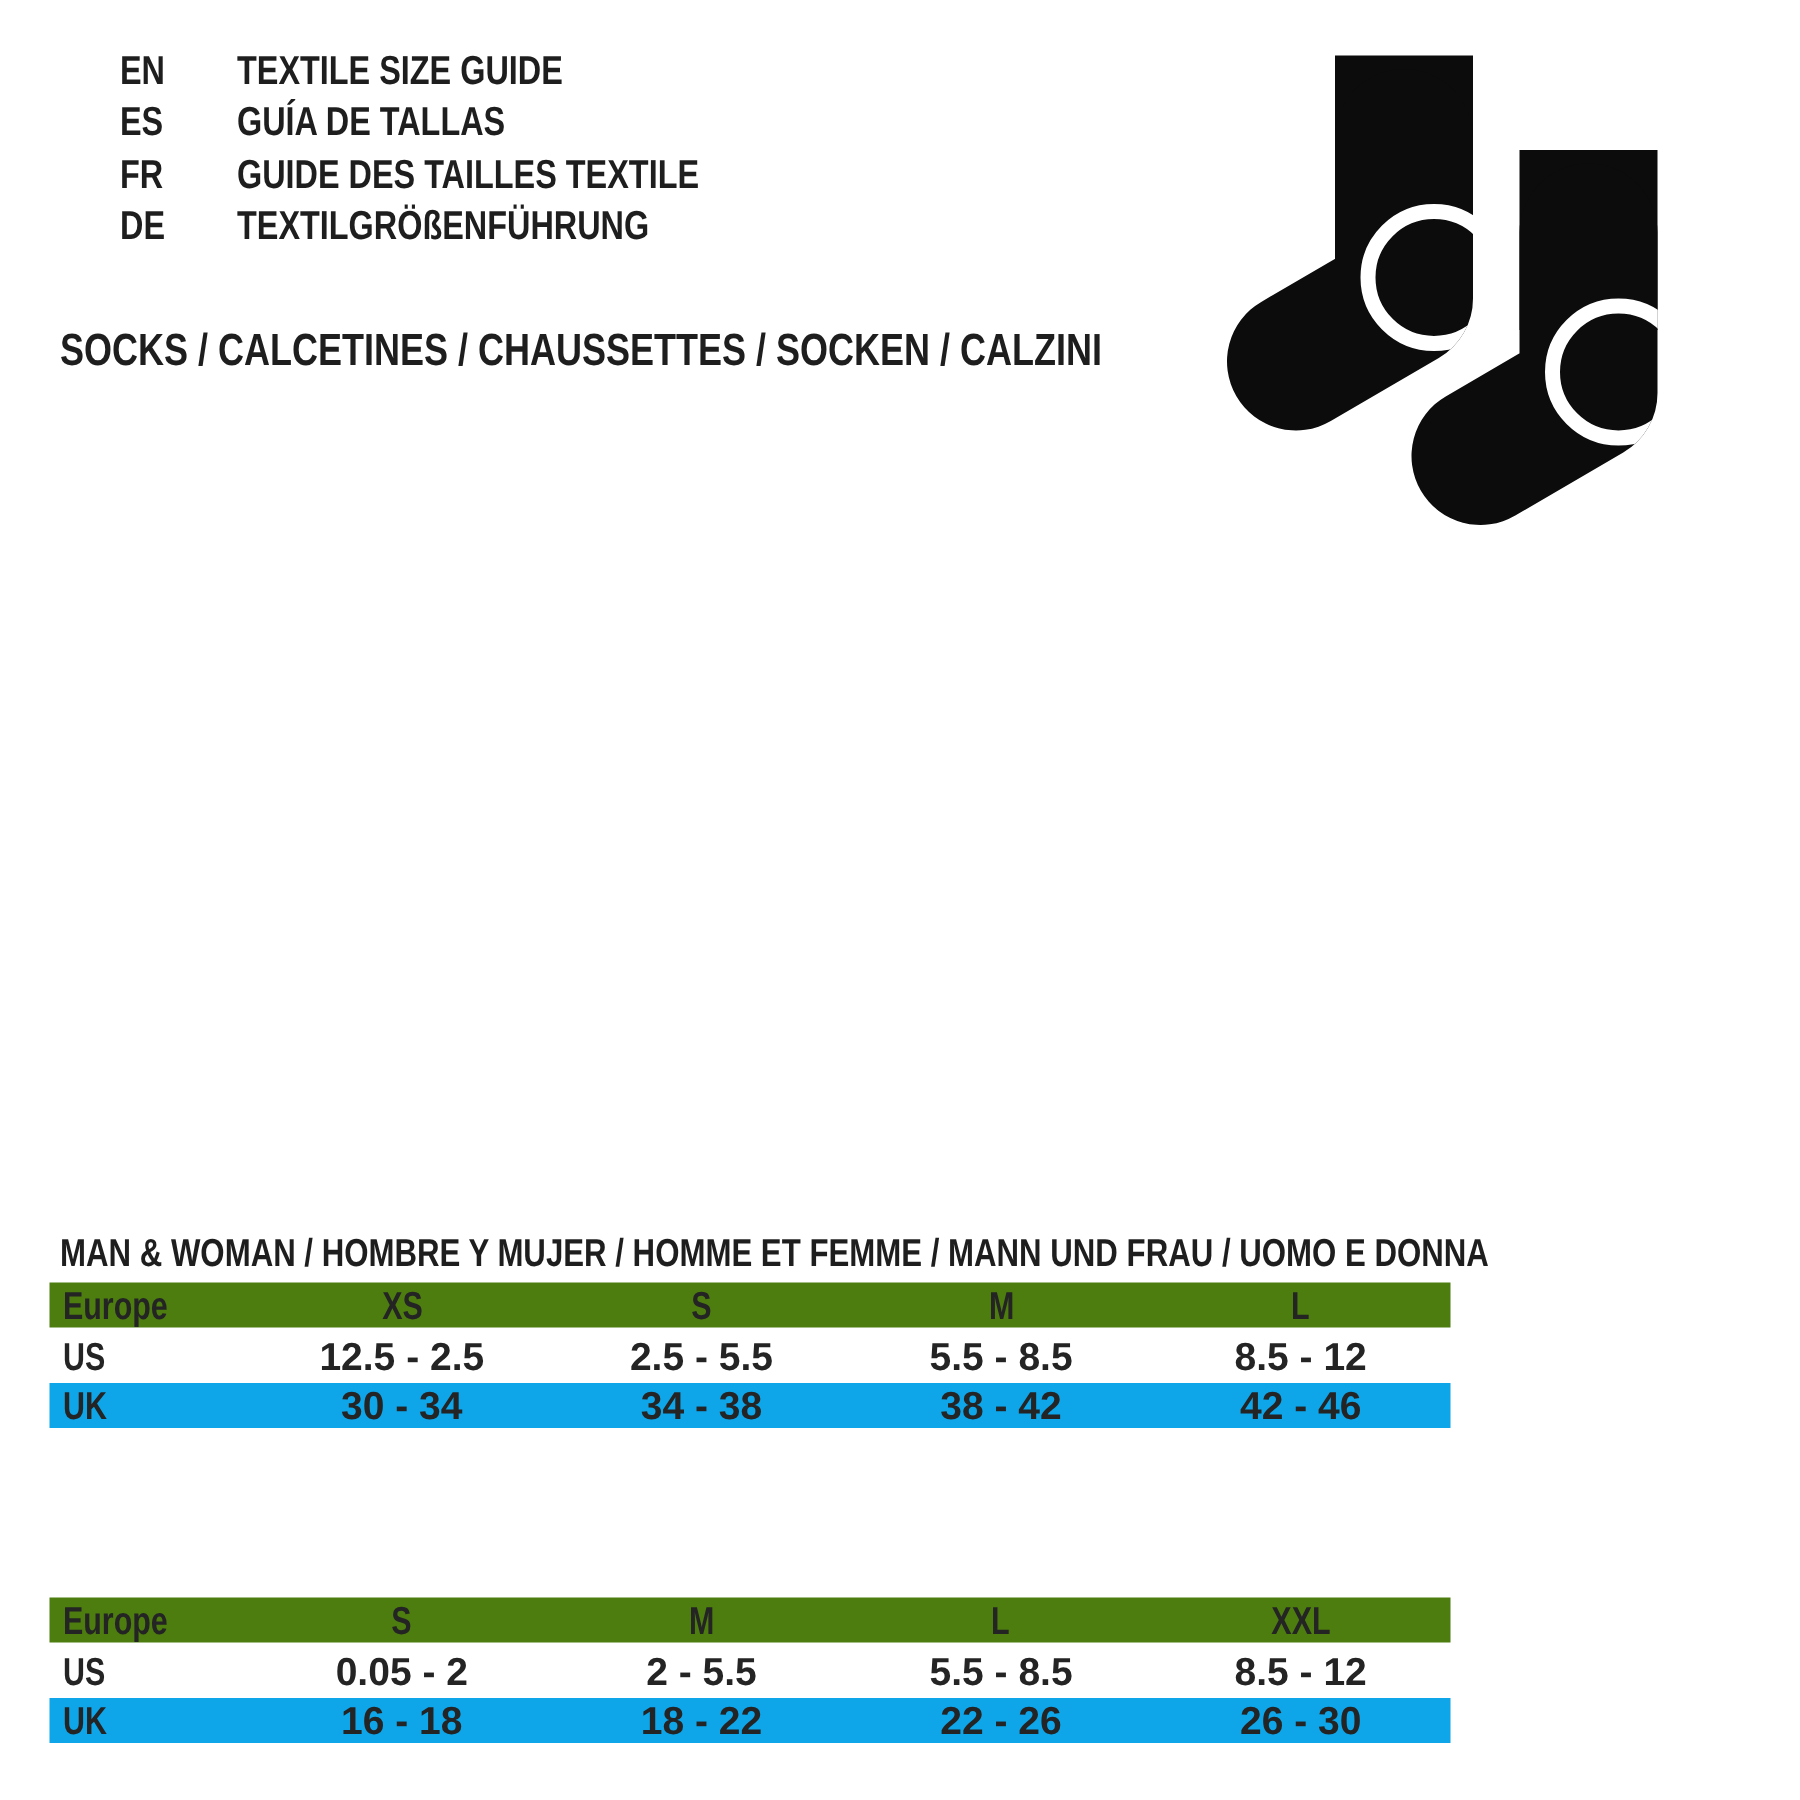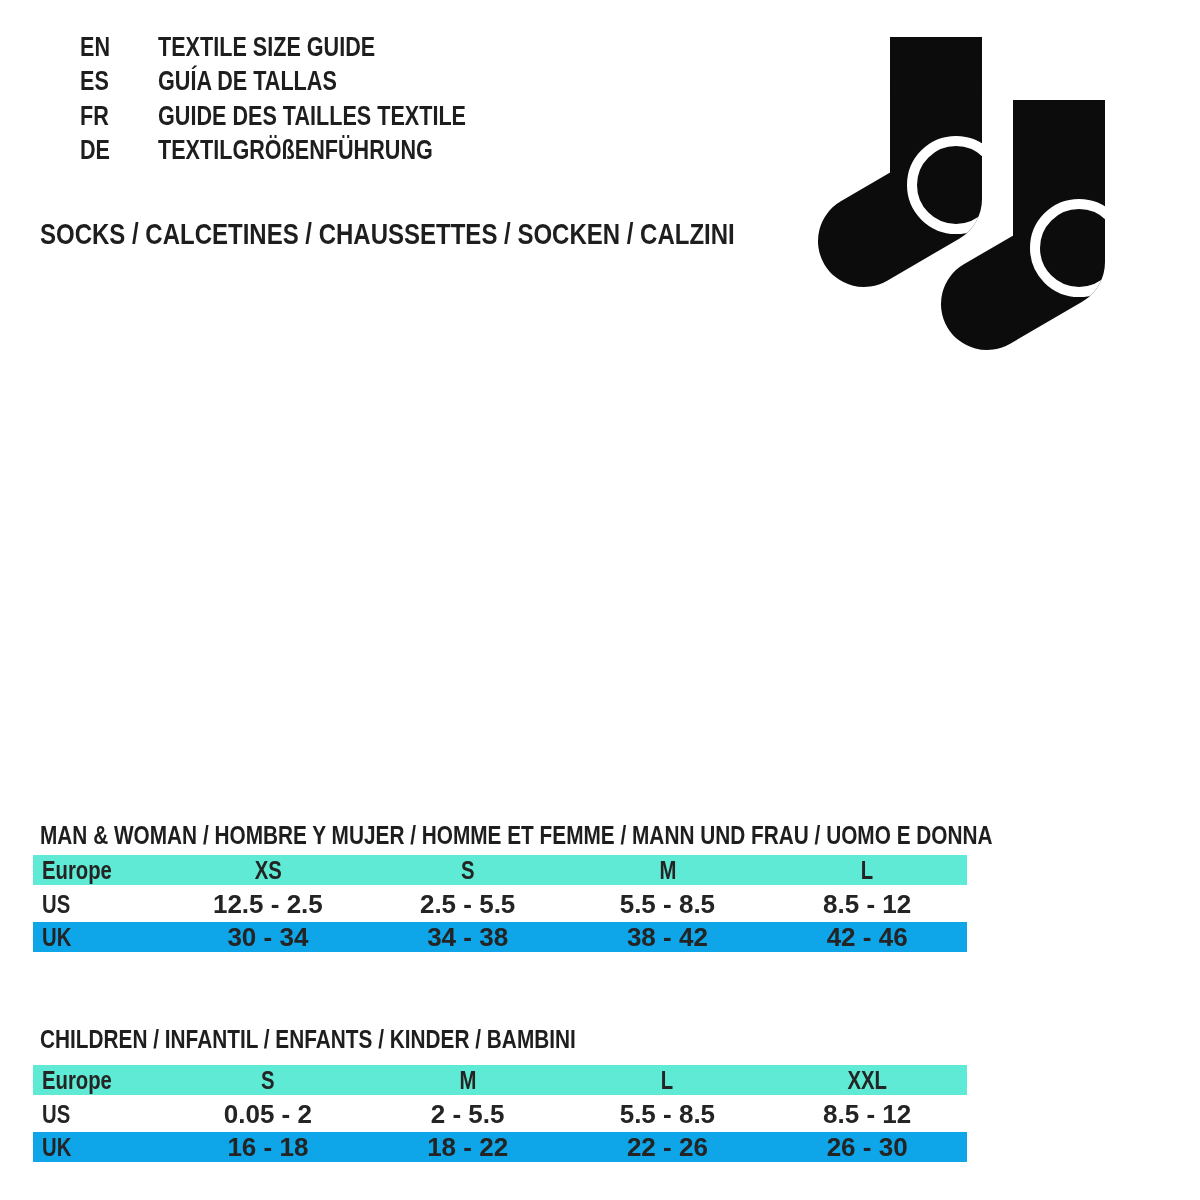--- a/index.html
+++ b/index.html
@@ -53,21 +53,21 @@
   .size-table {
     position:absolute; left:33px; width:934px;
     display:flex; flex-direction:column; gap:3.5px;
   }
   .t1 { top:855px; }
   .t2 { top:1065px; }
   .trow {
     display:grid; grid-template-columns:135px repeat(4, 1fr);
     height:30px; align-items:center;
   }
-  .trow.head { background:#5eead4; }
+  .trow.head { background:#4d7c0f; }
   .trow.alt  { background:#0ea5e9; }
   .tc { text-align:center; font-weight:700; font-size:26px; color:#242424; }
   .tc.first { text-align:left; padding-left:9px; }
   .tc .cc {
     display:inline-block; white-space:nowrap;
     transform:scaleX(0.78); transform-origin:50% 50%;
   }
   .tc.first .cc { transform-origin:0 50%; }
   .tc .nv { display:inline-block; white-space:nowrap; }
 </style>
@@ -141,23 +141,20 @@
     </div>
     <div class="trow alt">
       <div class="tc first"><span class="cc">UK</span></div>
       <div class="tc"><span class="nv">30 - 34</span></div>
       <div class="tc"><span class="nv">34 - 38</span></div>
       <div class="tc"><span class="nv">38 - 42</span></div>
       <div class="tc"><span class="nv">42 - 46</span></div>
     </div>
   </div>
 
-  <h2 class="tbl-title t2t">
-    <span>CHILDREN / INFANTIL / ENFANTS / KINDER / BAMBINI</span>
-  </h2>
   <div class="size-table t2">
     <div class="trow head">
       <div class="tc first"><span class="cc">Europe</span></div>
       <div class="tc"><span class="cc">S</span></div>
       <div class="tc"><span class="cc">M</span></div>
       <div class="tc"><span class="cc">L</span></div>
       <div class="tc"><span class="cc">XXL</span></div>
     </div>
     <div class="trow">
       <div class="tc first"><span class="cc">US</span></div>

